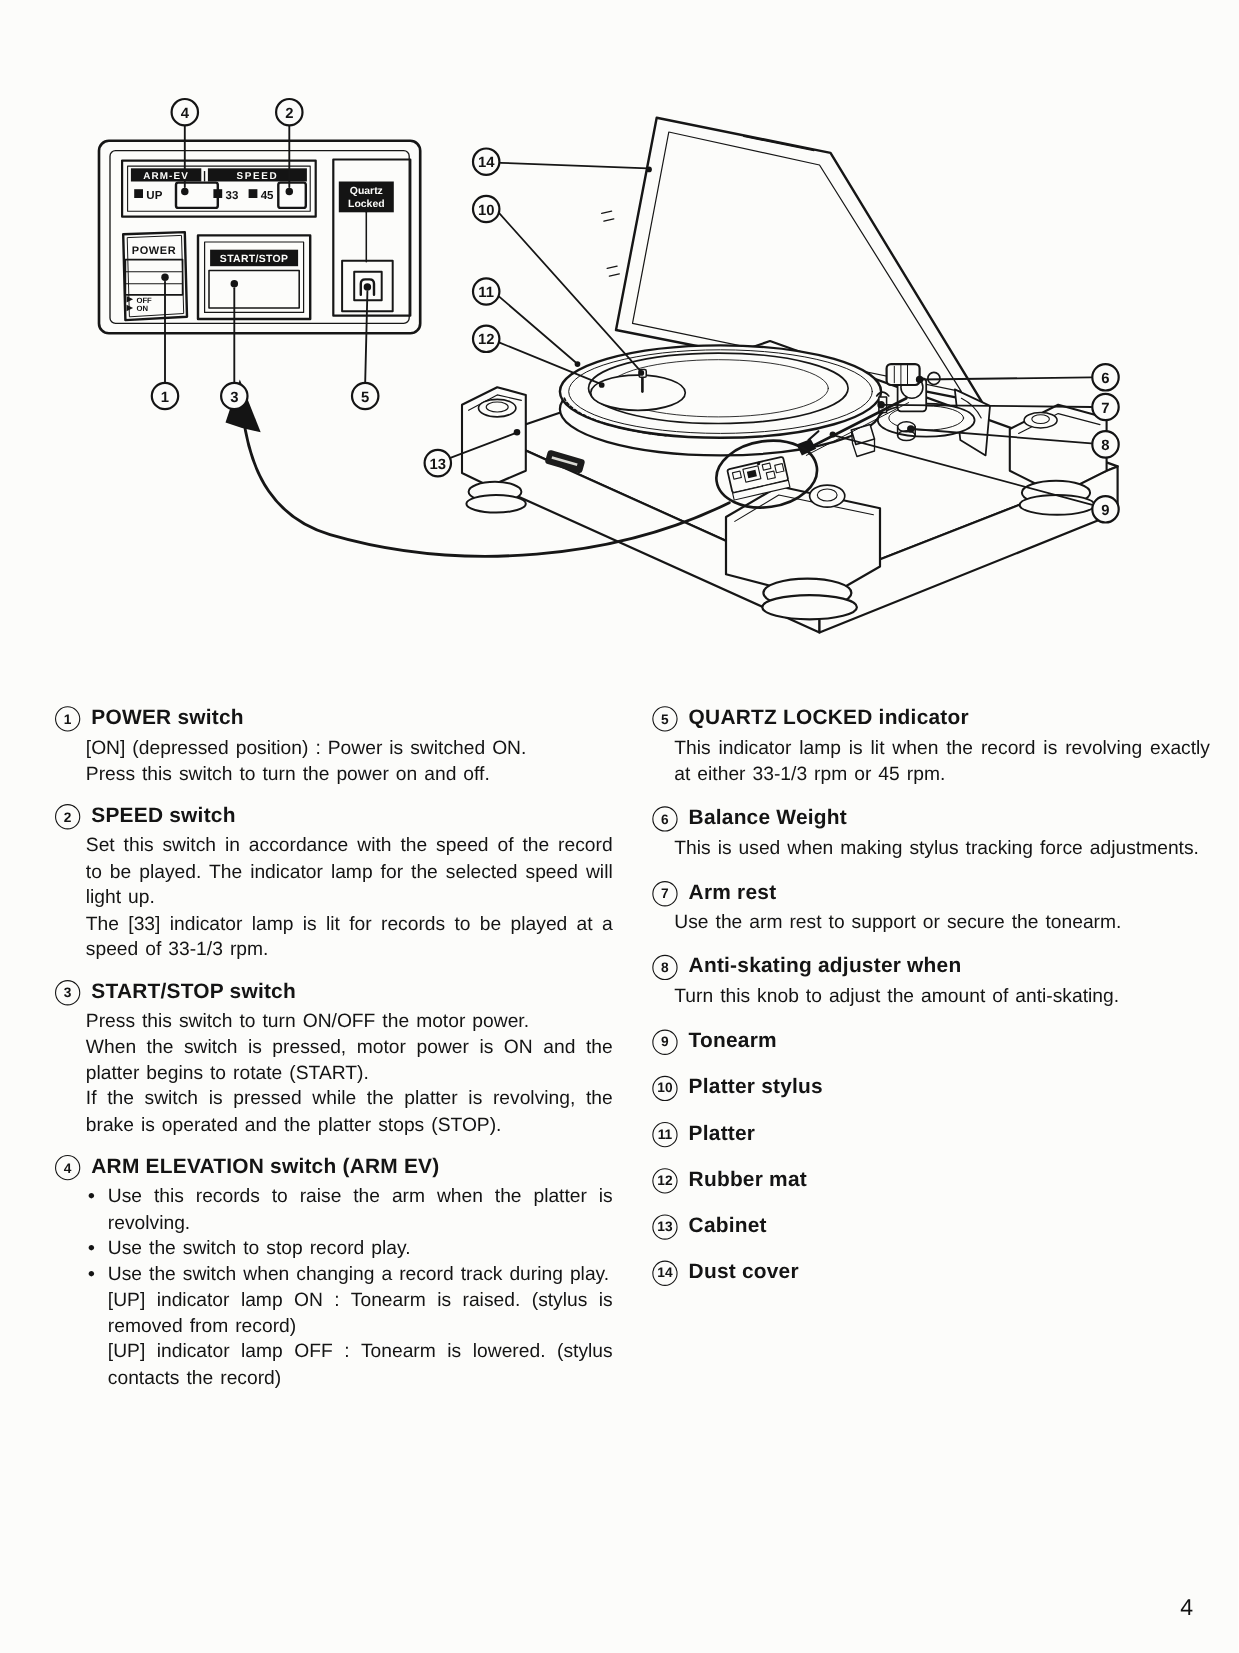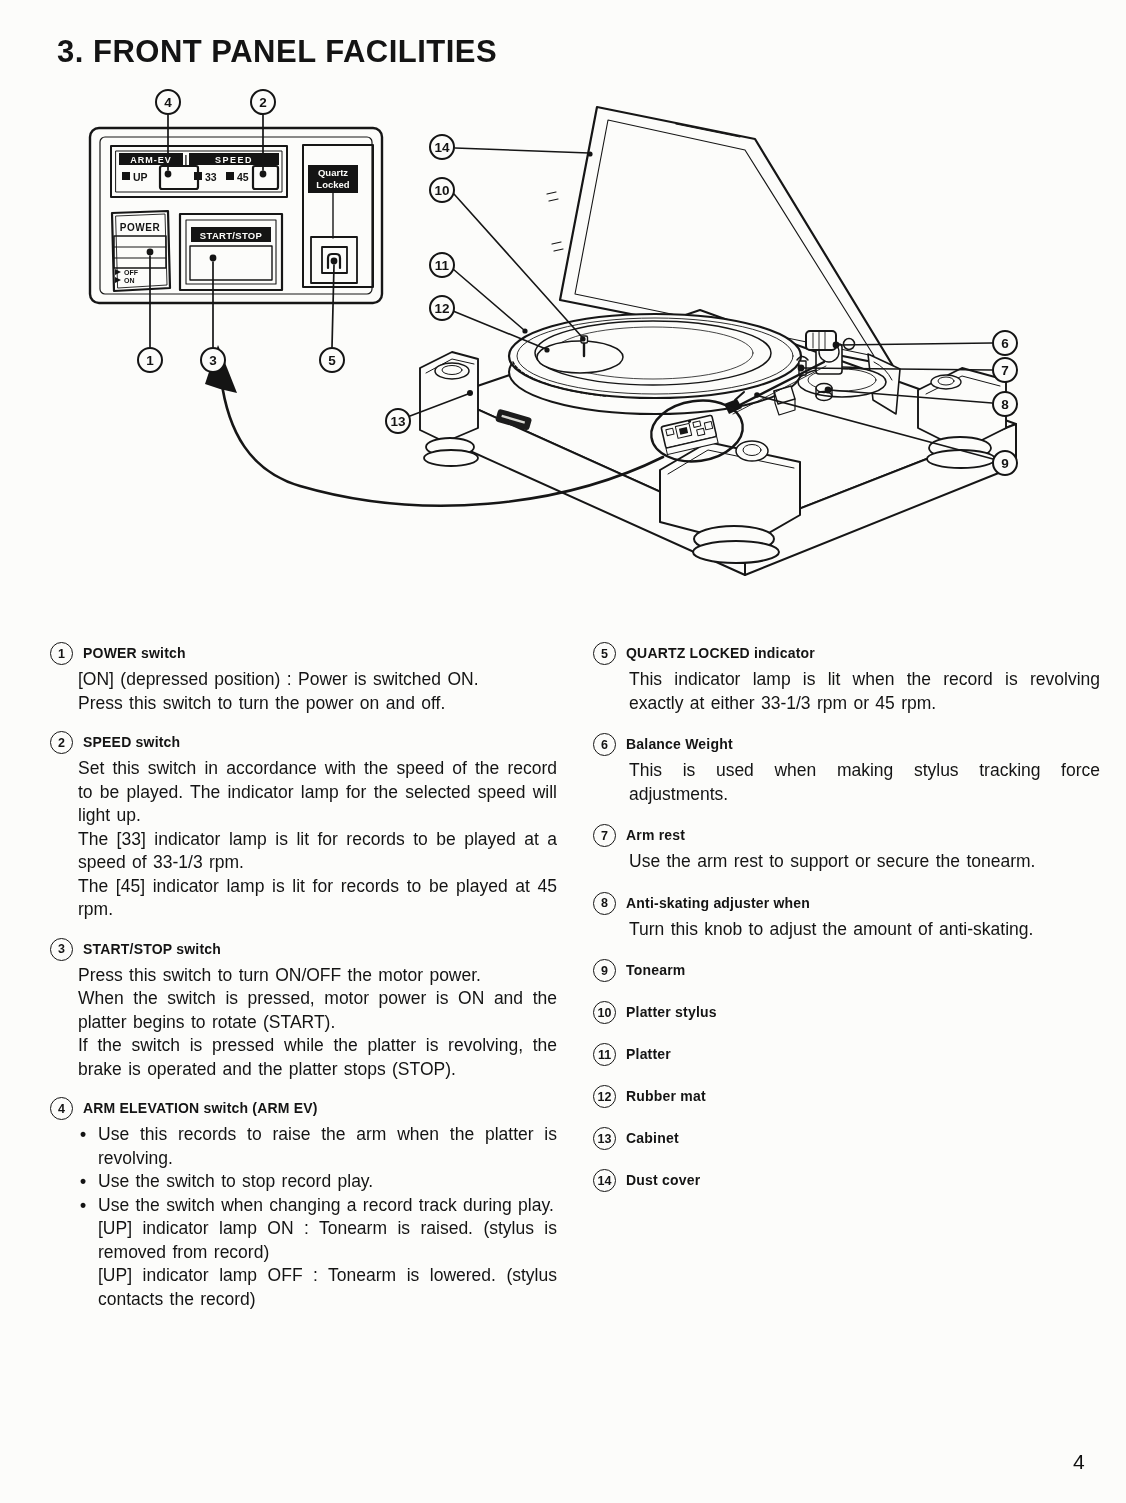--- a/index.html
+++ b/index.html
@@ -17,36 +17,35 @@
   .col{position:absolute;top:641px;width:507px;}
   .col-left{left:50px;}
   .col-right{left:593px;}
   .sec{margin-bottom:15px;}
   .col-right .sec{margin-bottom:17px;}
   .col-right .sec.compact{margin-bottom:18px;}
   .sec-head{display:flex;align-items:flex-start;margin-bottom:3px;}
   .num-circle{box-sizing:border-box;flex:none;width:23px;height:23px;border:1.7px solid #141414;
       border-radius:50%;display:flex;align-items:center;justify-content:center;
       font-size:12.5px;font-weight:bold;margin-top:1px;}
-  .sec-title{font-size:14px;font-weight:bold;letter-spacing:.2px;margin-left:10px;line-height:24px;text-align:right;}
+  .sec-title{font-size:19px;font-weight:bold;letter-spacing:.2px;margin-left:10px;line-height:24px;text-align:right;}
   .sec-body{margin-left:28px;font-size:17.5px;line-height:23.5px;text-align:justify;word-spacing:1.5px;}
-  .col-right .sec-body{margin-left:36px;}
+  .col-right .sec-body{margin-left:20px;}
   .sec-body p{margin:0;}
   ul.bullets{list-style:none;margin:0;padding:0;}
   ul.bullets li{position:relative;padding-left:20px;text-align:justify;}
   ul.bullets li::before{content:"\2022";position:absolute;left:2px;top:0;font-weight:bold;}
   .sec-body p.hang{margin-left:20px;}
   .page-number{position:absolute;left:1073px;top:1450px;font-size:21px;color:#111;}
 </style>
 </head>
 <body>
 
 <div class="page">
 
-  <div class="page-title">3. FRONT PANEL FACILITIES</div>
 
   <svg width="1126" height="1503" viewBox="0 0 1126 1503">
     <g stroke="#161616" fill="none" stroke-linejoin="round" stroke-linecap="round">
 
       <g>
         <rect x="90" y="128" width="292" height="175" rx="9" stroke-width="2.4"></rect>
         <rect x="100" y="137" width="272" height="157" rx="5" stroke-width="1.2"></rect>
 
         <g>
           <rect x="111" y="146" width="176" height="51" stroke-width="2"></rect>
@@ -265,21 +264,20 @@
     </section>
 
     <section class="sec">
       <div class="sec-head">
         <span class="num-circle">2</span>
         <span class="sec-title">SPEED switch</span>
       </div>
       <div class="sec-body">
         <p>Set this switch in accordance with the speed of the record to be played. The indicator lamp for the selected speed will light up.</p>
         <p>The [33] indicator lamp is lit for records to be played at a speed of 33-1/3 rpm.</p>
-        <p>The [45] indicator lamp is lit for records to be played at 45 rpm.</p>
       </div>
     </section>
 
     <section class="sec">
       <div class="sec-head">
         <span class="num-circle">3</span>
         <span class="sec-title">START/STOP switch</span>
       </div>
       <div class="sec-body">
         <p>Press this switch to turn ON/OFF the motor power.</p>

